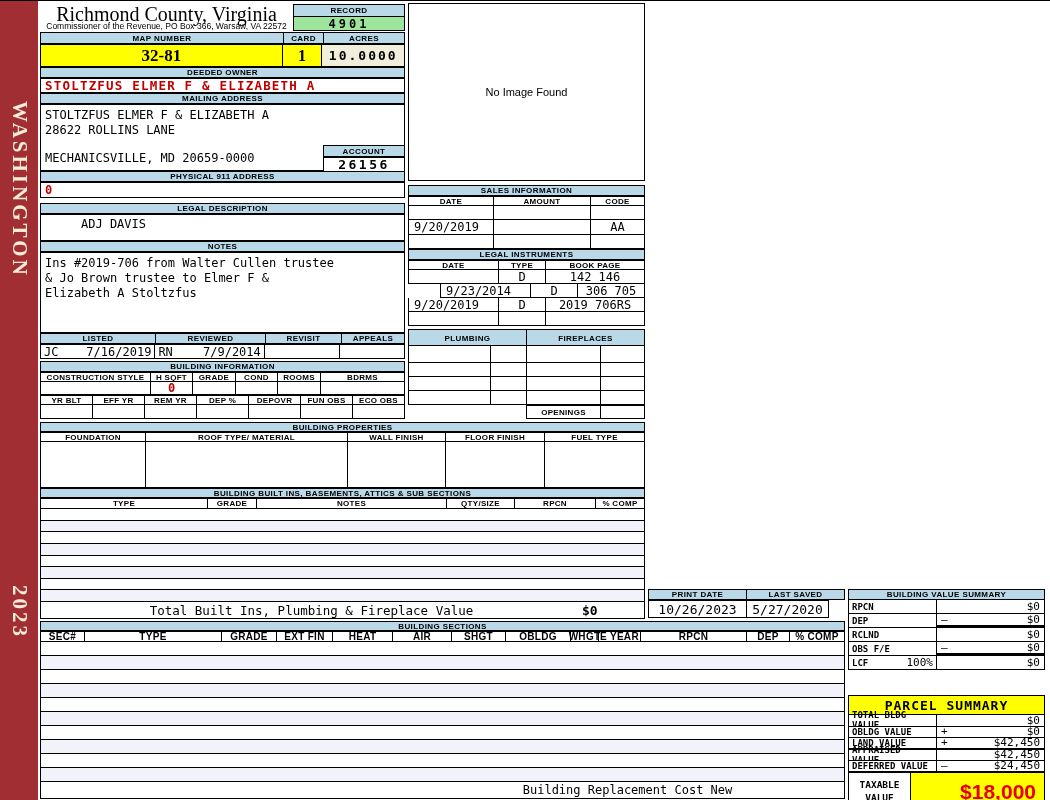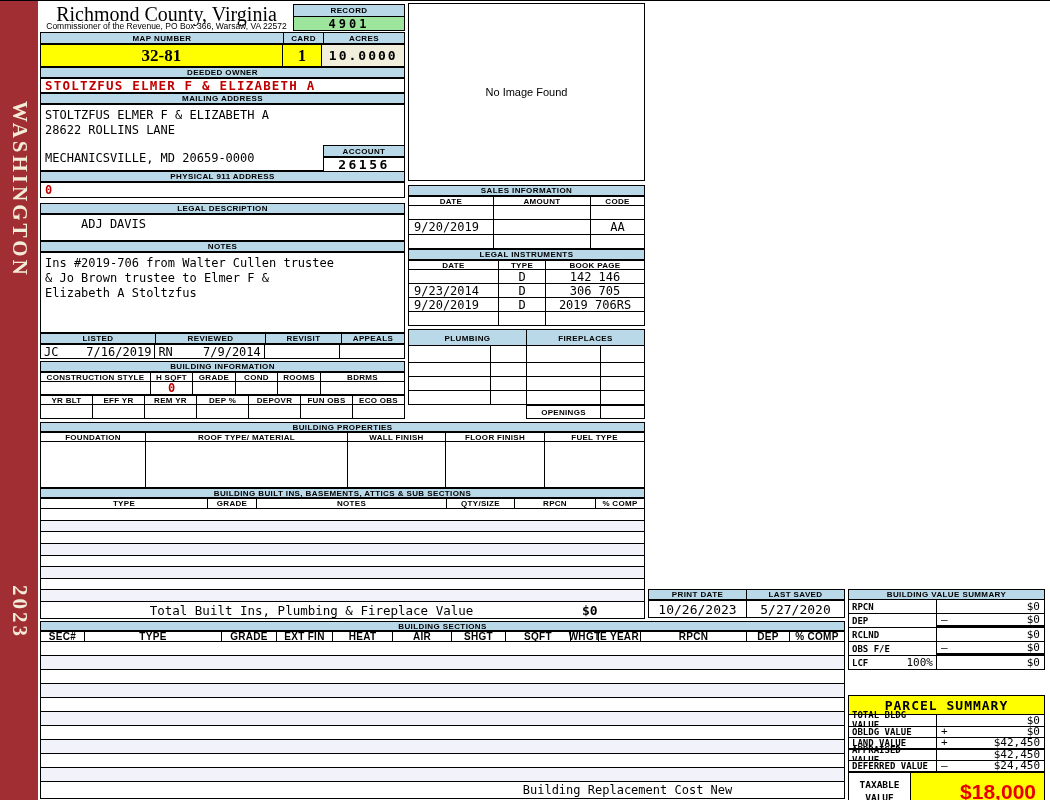--- a/index.html
+++ b/index.html
@@ -196,21 +196,21 @@
     <div class="wh" style="width:90px;">DATE</div>
     <div class="wh" style="width:47px;">TYPE</div>
     <div class="wh" style="flex:1;">BOOK PAGE</div>
   </div>
   <div class="abs" style="left:408px;top:269px;width:237px;">
     <div class="vrow" style="height:14px;">
       <div class="cel" style="width:90px;padding-left:5px;"></div>
       <div class="cel" style="width:47px;justify-content:center;">D</div>
       <div class="cel" style="flex:1;justify-content:center;">142 146</div>
     </div>
-    <div class="vrow" style="height:14px;">
+    <div class="vrow" style="height:14px;margin-left:32px;">
       <div class="cel" style="width:90px;padding-left:5px;">9/23/2014</div>
       <div class="cel" style="width:47px;justify-content:center;">D</div>
       <div class="cel" style="flex:1;justify-content:center;">306 705</div>
     </div>
     <div class="vrow" style="height:14px;">
       <div class="cel" style="width:90px;padding-left:5px;">9/20/2019</div>
       <div class="cel" style="width:47px;justify-content:center;">D</div>
       <div class="cel" style="flex:1;justify-content:center;">2019 706RS</div>
     </div>
     <div class="vrow" style="height:14px;">
@@ -298,35 +298,35 @@
   </div>
   <div class="abs vrow" style="left:40px;top:601px;width:605px;height:17px;align-items:center;">
     <div style="flex:1;text-align:center;font:12.5px 'DejaVu Sans Mono',monospace;">Total Built Ins, Plumbing &amp; Fireplace Value</div>
     <div style="width:62px;font:bold 13px 'DejaVu Sans Mono',monospace;">$0</div>
   </div>
 
   <div class="abs barrow" style="left:648px;top:588px;width:197px;height:11px;">
     <div class="bar" style="width:98px;">PRINT DATE</div>
     <div class="bar" style="flex:1;">LAST SAVED</div>
   </div>
-  <div class="abs vrow bt" style="left:648px;top:599px;width:197px;height:18px;">
+  <div class="abs vrow bt" style="left:648px;top:599px;width:181px;height:18px;">
     <div class="cel" style="width:98px;justify-content:center;font-size:13px;">10/26/2023</div>
     <div class="cel" style="flex:1;justify-content:center;font-size:13px;">5/27/2020</div>
   </div>
 
   <div class="abs bar" style="left:40px;top:620px;width:805px;height:10px;">BUILDING SECTIONS</div>
   <div class="abs whrow" style="left:40px;top:630px;width:805px;height:11px;">
     <div class="wh wh-s" style="width:44px;">SEC#</div>
     <div class="wh wh-s" style="width:137px;">TYPE</div>
     <div class="wh wh-s" style="width:55px;">GRADE</div>
     <div class="wh wh-s" style="width:56px;">EXT FIN</div>
     <div class="wh wh-s" style="width:60px;">HEAT</div>
     <div class="wh wh-s" style="width:59px;">AIR</div>
     <div class="wh wh-s" style="width:54px;">SHGT</div>
-    <div class="wh wh-s" style="width:65px;">SQFT</div>
+    <div class="wh wh-s" style="width:65px;">OBLDG</div>
     <div class="wh wh-s" style="width:28px;">WHGT</div>
     <div class="wh wh-s" style="width:42px;">E YEAR</div>
     <div class="wh wh-s" style="width:106px;">RPCN</div>
     <div class="wh wh-s" style="width:43px;">DEP</div>
     <div class="wh wh-s" style="flex:1;">% COMP</div>
   </div>
   <div class="abs stripes" style="left:40px;top:641px;width:805px;height:140px;">
     <div class="srow"></div>
       <div class="srow"></div>
     <div class="srow"></div>

